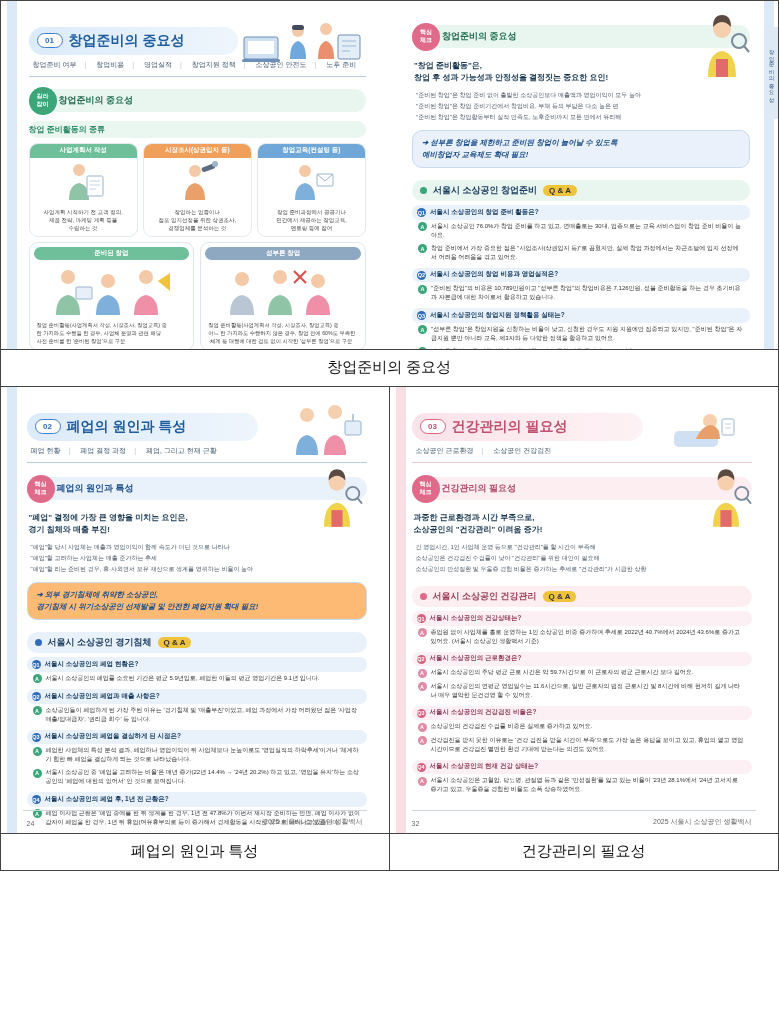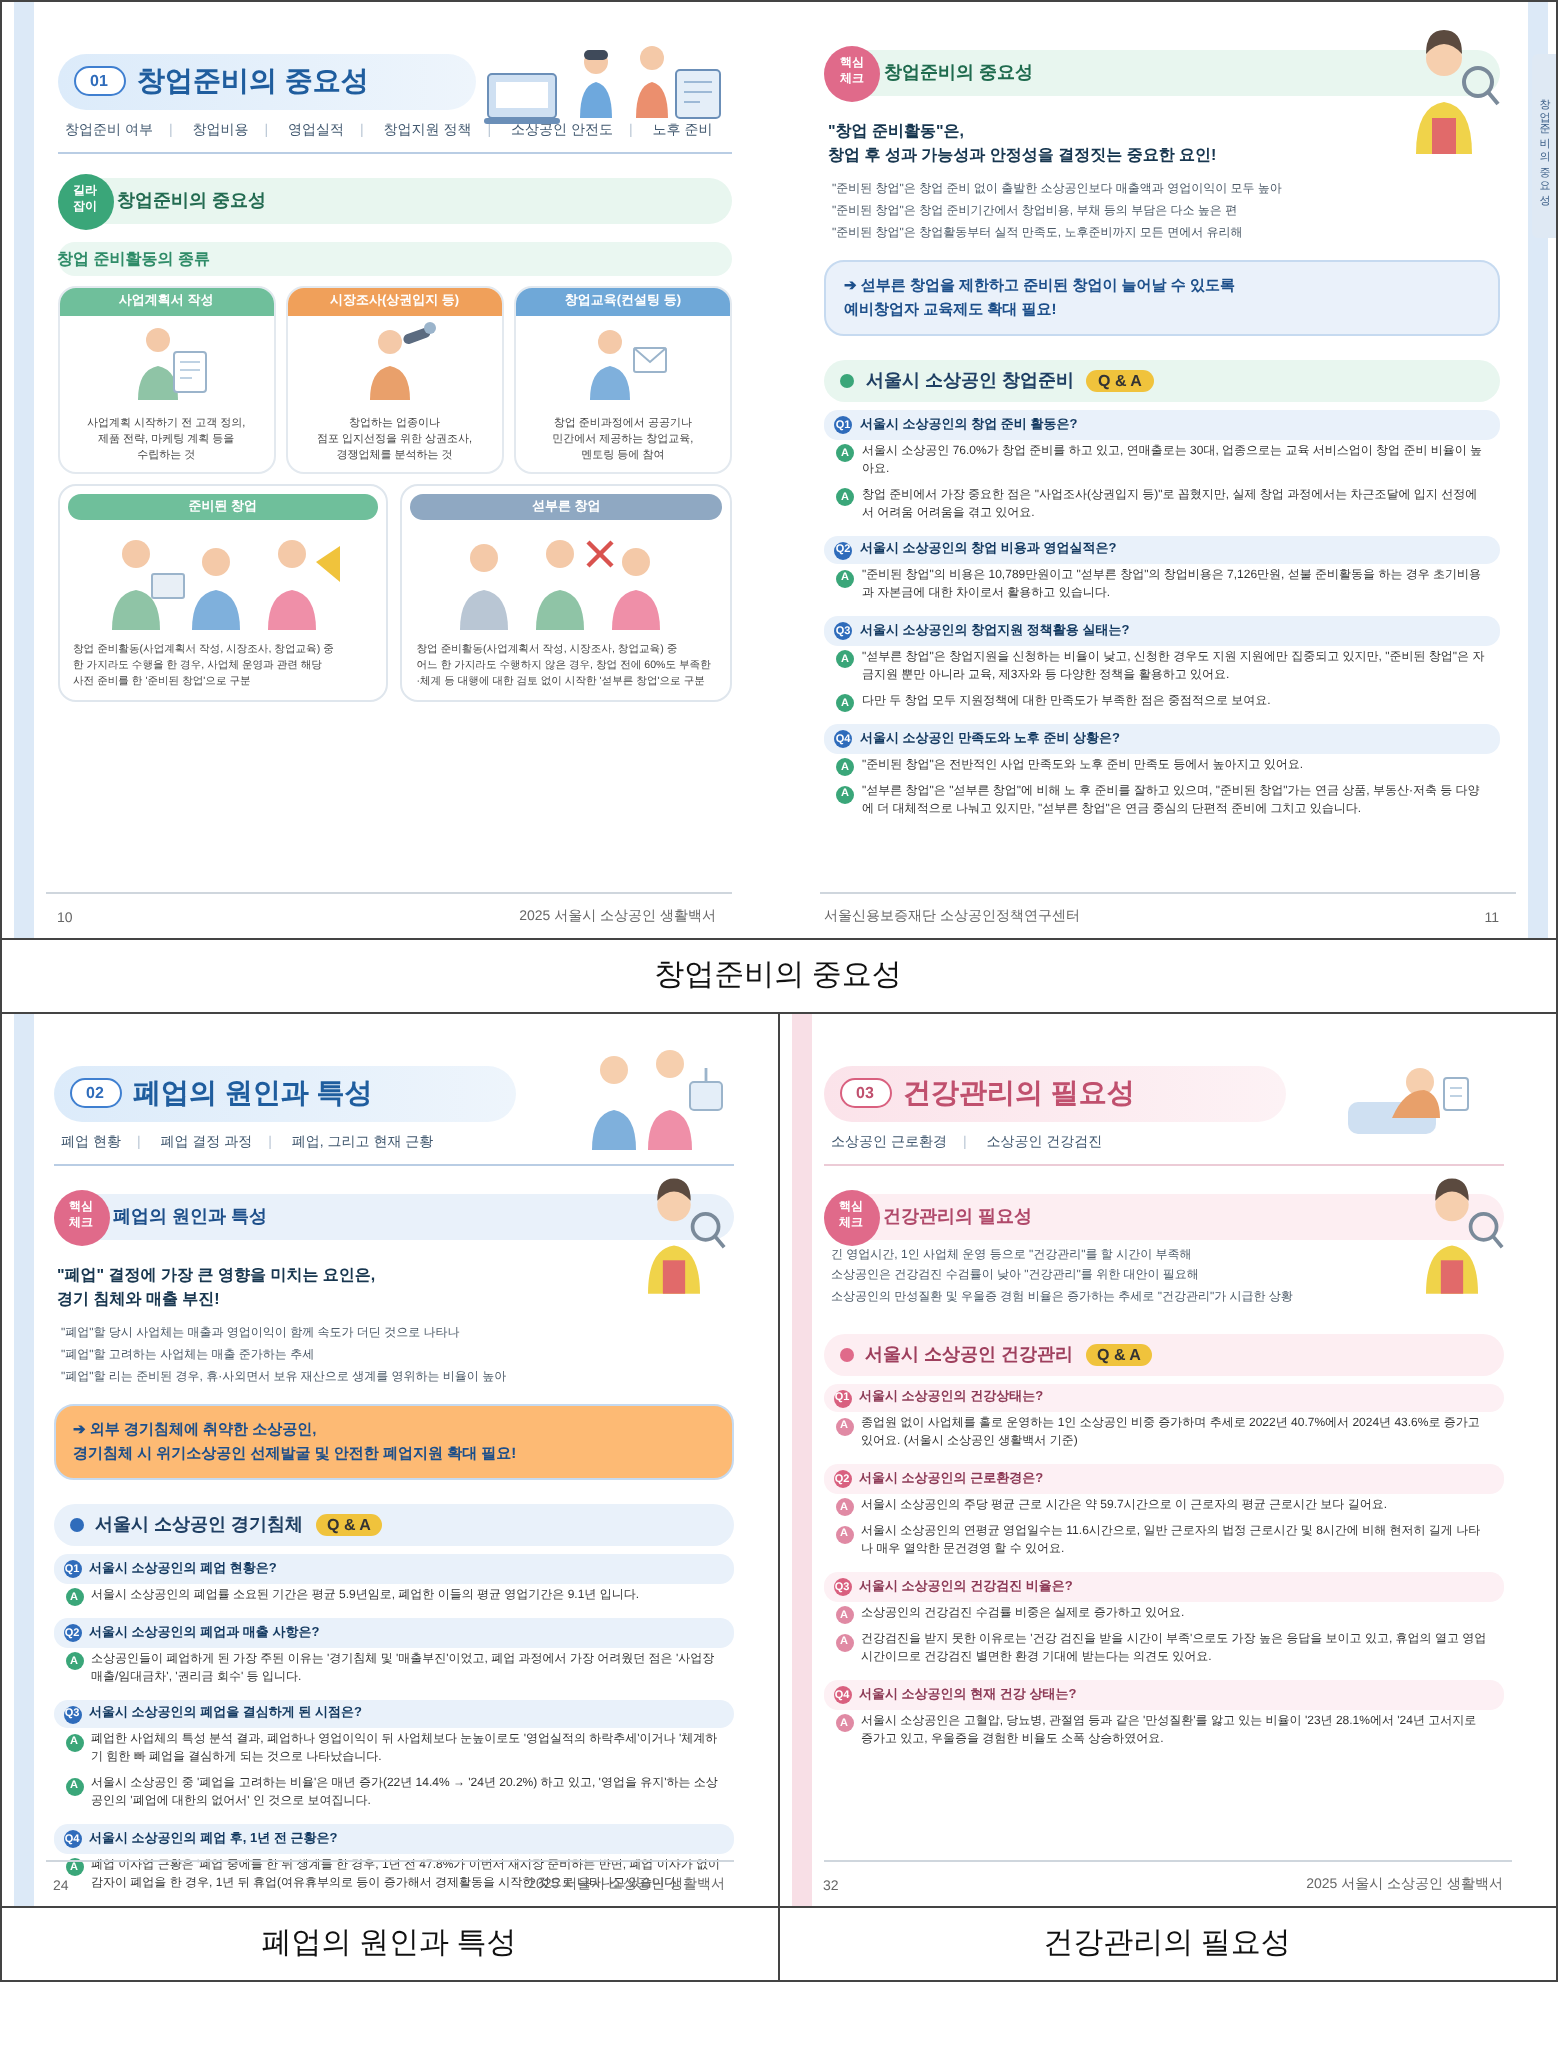--- a/index.html
+++ b/index.html
@@ -102,20 +102,21 @@
   }
   .key-wrap { display:flex; align-items:center; gap:0; }
   .key-title {
     flex:1; border-radius:0 12px 12px 0; padding:5px 10px;
     font-size:9px; font-weight:bold; color:#13324f; margin-left:-8px;
   }
 
   .callout {
     border-radius:10px; padding:6px 9px; font-size:7.5px; font-weight:bold;
     line-height:1.6;
+    font-style:italic;
   }
 
   
   .ill { display:block; }
 
   
   .cards { display:flex; gap:5px; margin-top:5px; }
   .card { flex:1; border-radius:9px; overflow:hidden; background:#fff; border:1px solid #e3e9ef; }
   .card-h { font-size:6.5px; font-weight:bold; color:#fff; text-align:center; padding:2.5px 0; }
   .card-b { font-size:5.5px; line-height:1.5; color:#444; padding:4px 5px; text-align:center; }
@@ -138,21 +139,21 @@
     writing-mode:vertical-rl; text-orientation:mixed;
     font-size:5.5px; color:#3b5e86; display:flex; align-items:center; justify-content:center;
     letter-spacing:1px;
   }
 </style>
 </head>
 <body>
 
 <div class="page">
 
-  <div class="cell" style="width:779px;height:470px;">
+  <div class="cell" style="width:779px;height:350px;">
     <div class="spread">
 
       <div class="sheet" style="padding:26px 22px 0 28px;">
         <div class="lblue-edge" style="left:6px;"></div>
 
         <svg class="ill" width="120" height="46" viewBox="0 0 120 46" style="position:absolute;right:26px;top:16px;">
           <rect x="2" y="20" width="34" height="22" rx="2" fill="#cfe0f2" stroke="#6b8fb8" stroke-width="1"></rect>
           <rect x="6" y="24" width="26" height="13" fill="#fff"></rect>
           <rect x="0" y="42" width="38" height="3" rx="1.5" fill="#6b8fb8"></rect>
           <circle cx="56" cy="14" r="6" fill="#f4c9a8"></circle>
@@ -516,20 +517,22 @@
           <circle cx="45" cy="26" r="7" fill="none" stroke="#7a8a9a" stroke-width="2"></circle>
           <line x1="50" y1="31" x2="55" y2="37" stroke="#7a8a9a" stroke-width="2"></line>
         </svg>
 
         <div class="key-wrap" style="margin-top:12px;">
           <div class="key-pill" style="background:#e06a8a;white-space:pre-line;">핵심
 체크</div>
           <div class="key-title" style="background:#fdeef2;color:#b0496a;">건강관리의 필요성</div>
         </div>
 
+        <div style="font-size:8px;font-weight:bold;line-height:1.6;margin:9px 0 5px 2px;white-space:pre-line;color:#17364f;">과중한 근로환경과 시간 부족으로,
+소상공인의 "건강관리" 이려움 증가!</div>
 
         <div style="font-size:6px;line-height:1.8;color:#4a5866;margin-left:4px;">
           <div>긴 영업시간, 1인 사업체 운영 등으로 "건강관리"를 할 시간이 부족해</div>
           <div>소상공인은 건강검진 수검률이 낮아 "건강관리"를 위한 대안이 필요해</div>
           <div>소상공인의 만성질환 및 우울증 경험 비율은 증가하는 추세로 "건강관리"가 시급한 상황</div>
         </div>
 
 
         <div class="qa-header" style="background:#fdeef2;color:#9e3f5d;margin-top:12px;">
           <span style="width:7px;height:7px;border-radius:50%;background:#e06a8a;display:inline-block;"></span>

